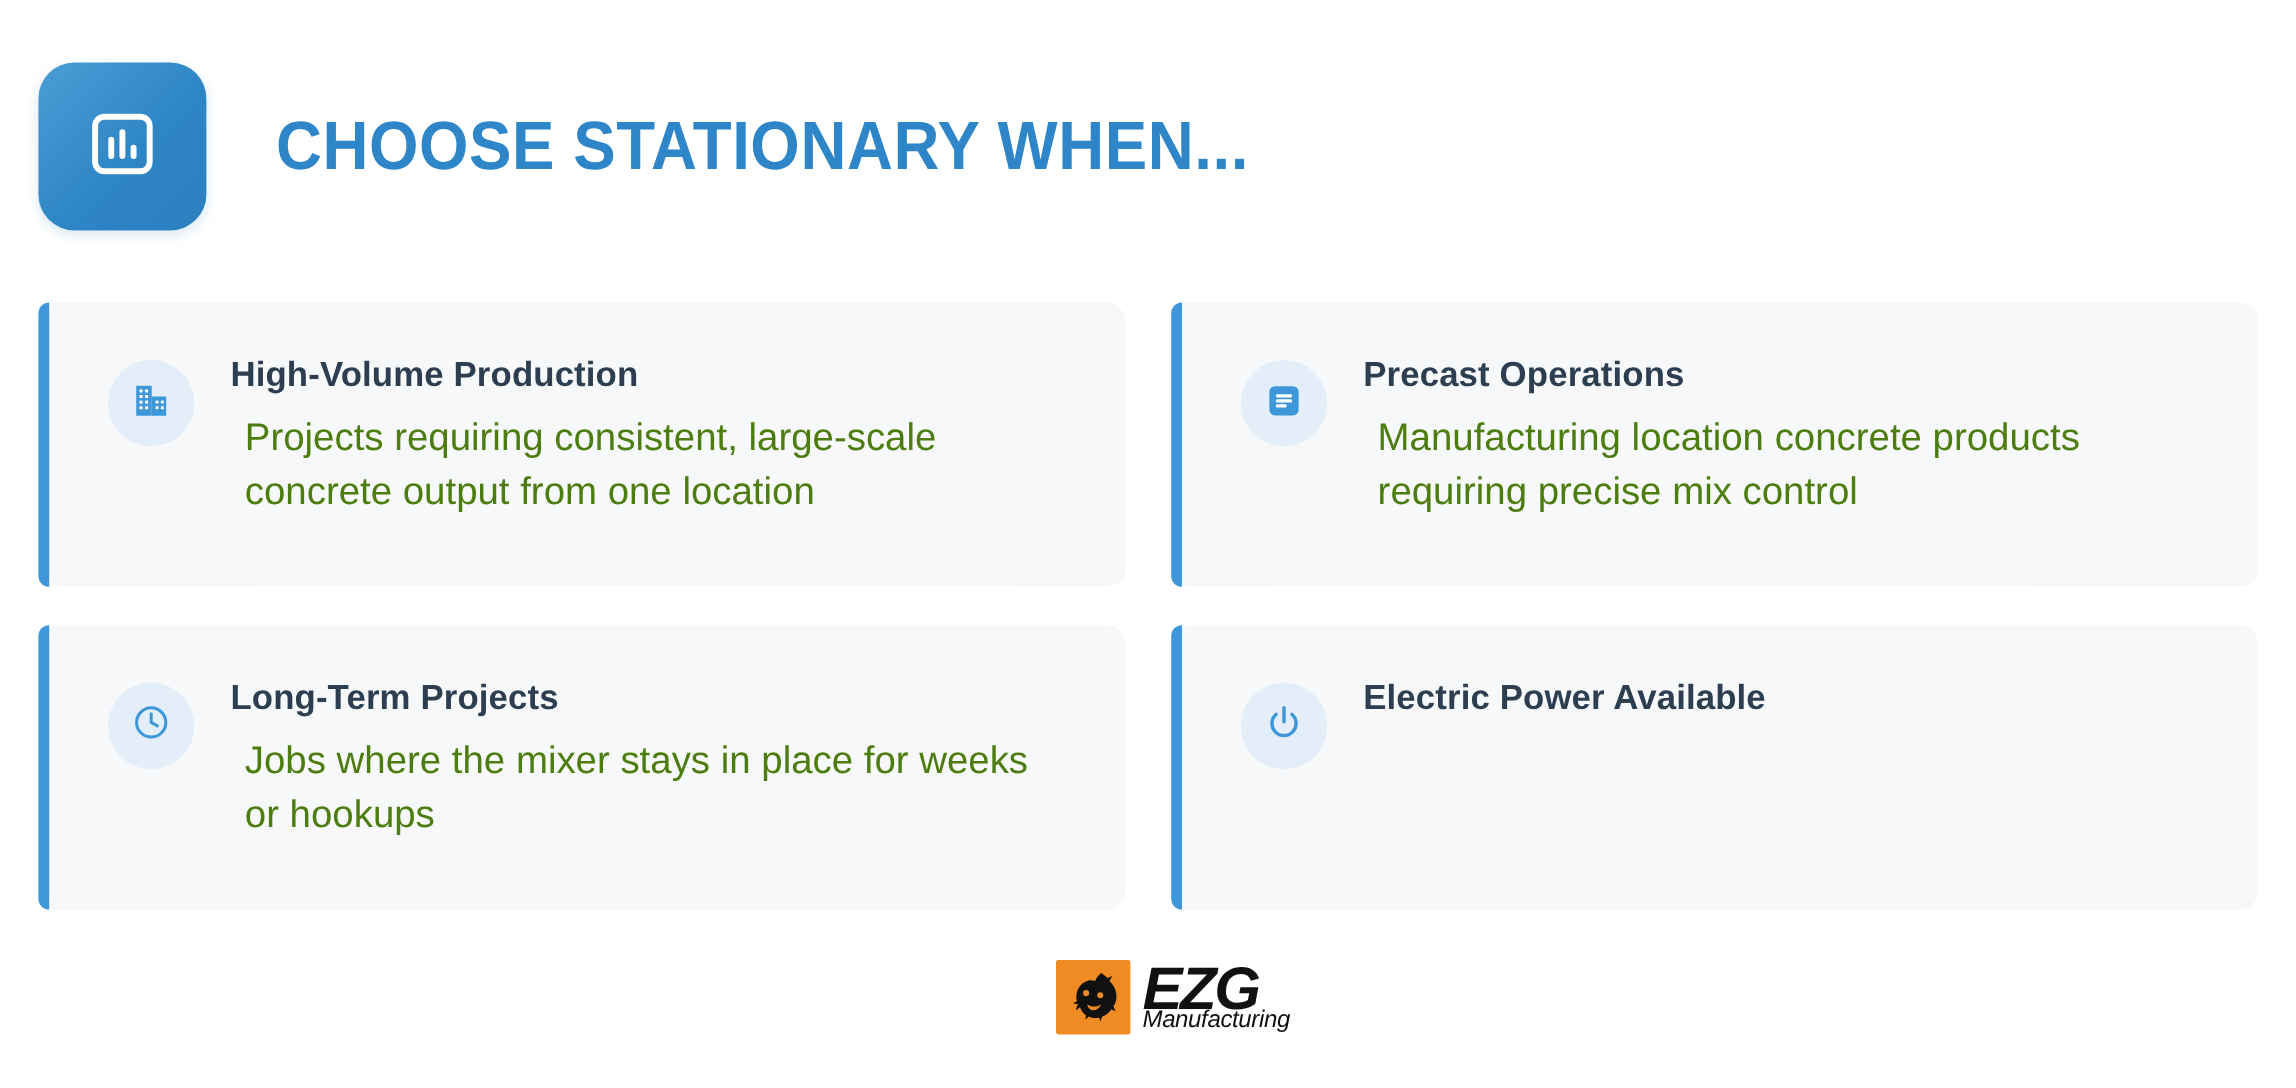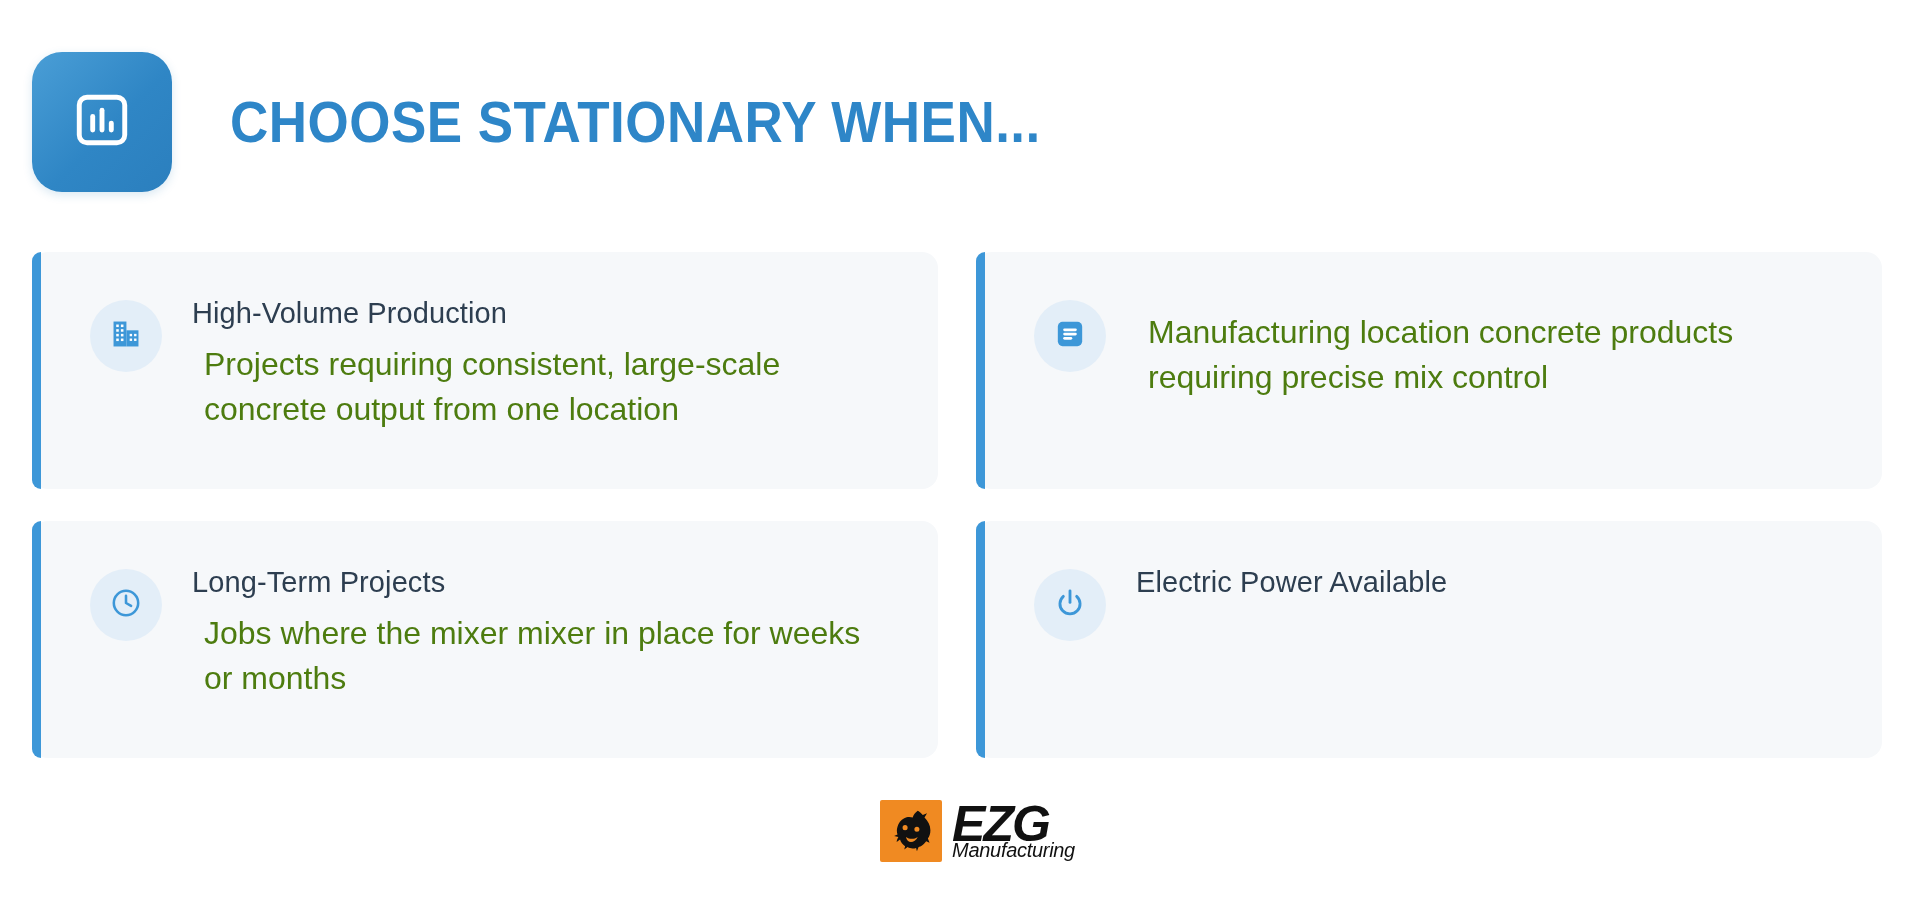--- a/index.html
+++ b/index.html
@@ -44,21 +44,21 @@
     background:#3d97d8;
   }
   .card-badge{
     flex:0 0 auto;width:72px;height:72px;border-radius:50%;
     background:#e3eef8;display:flex;align-items:center;justify-content:center;
     margin-top:4px;
   }
   .card-body{padding-top:2px;}
   .card-title{
     font-family:"Liberation Sans Narrow","Liberation Sans",sans-serif;
-    font-weight:normal;font-size:29px;color:#2d3e50;
+    font-weight:bold;font-size:29px;color:#2d3e50;
     margin:0 0 10px 0;letter-spacing:.1px;line-height:1.1;
   }
   .card-text{
     font-family:"Liberation Sans Narrow","Liberation Sans",sans-serif;
     font-size:32px;color:#4d7c0f;line-height:1.42;margin:12px;max-width:700px;
     font-weight:normal;
   }
 
   
   .footer{
@@ -141,36 +141,37 @@
             <rect x="3.4" y="3.4" width="17.2" height="17.2" rx="3.4" fill="#3d97d8"></rect>
             <g fill="#ffffff">
               <rect x="7.2" y="8.1" width="9.6" height="1.9" rx=".95"></rect>
               <rect x="7.2" y="11.1" width="9.6" height="1.9" rx=".95"></rect>
               <rect x="7.2" y="14.1" width="6.4" height="1.9" rx=".95"></rect>
             </g>
           </svg>
         </span>
       </div>
       <div class="card-body">
+        <div class="card-title">Precast Operations</div>
         <div class="card-text">Manufacturing location concrete products requiring precise mix control</div>
       </div>
     </div>
 
     <div class="card">
       <div class="card-badge">
         <span>
           <svg width="34" height="34" viewBox="0 0 24 24" fill="none" stroke="#3d97d8" stroke-width="1.8" stroke-linecap="round" stroke-linejoin="round">
             <circle cx="12" cy="12" r="8.6"></circle>
             <polyline points="12,6.9 12,12 15.6,14"></polyline>
           </svg>
         </span>
       </div>
       <div class="card-body">
         <div class="card-title">Long-Term Projects</div>
-        <div class="card-text">Jobs where the mixer mixer in place for weeks or months</div>
+        <div class="card-text">Jobs where the mixer stays in place for weeks or hookups</div>
       </div>
     </div>
 
     <div class="card">
       <div class="card-badge">
         <span>
           <svg width="34" height="34" viewBox="0 0 24 24" fill="none" stroke="#3d97d8" stroke-width="2" stroke-linecap="round" stroke-linejoin="round">
             <path d="M7.3 7.3a7.1 7.1 0 1 0 9.4 0"></path>
             <line x1="12" y1="3.4" x2="12" y2="11.6"></line>
           </svg>

